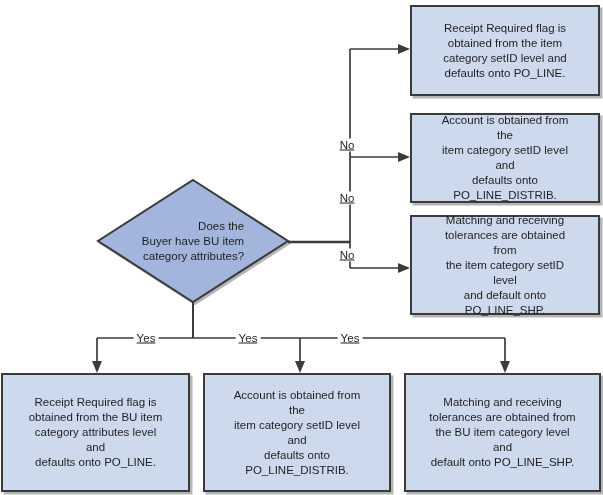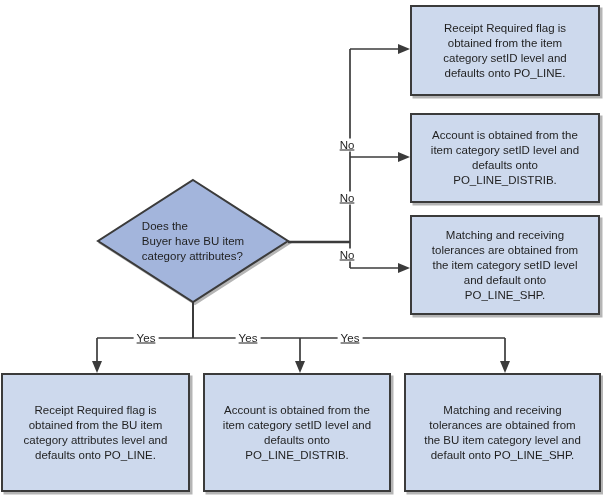--- a/index.html
+++ b/index.html
@@ -25,26 +25,26 @@
   .diamond-shape{
     fill:var(--diamond-fill);stroke:var(--border);stroke-width:2;
     filter:drop-shadow(2px 2px 0 var(--shadow));
   }
   .flow-box{
     position:absolute;box-sizing:border-box;
     background:var(--box-fill);border:2px solid var(--border);
     box-shadow:2.5px 2.5px 0 var(--shadow);
     display:flex;align-items:center;justify-content:center;
     text-align:center;font-size:11.5px;line-height:15px;
-    white-space:pre-line;padding:4px 14px;
+    white-space:pre-line;padding:4px 22px;
   }
   .diamond-text{
     position:absolute;left:98px;top:180px;width:190px;height:122px;
     display:flex;align-items:center;justify-content:center;
-    text-align:left;font-size:11.5px;line-height:15px;white-space:pre-line;
+    text-align:right;font-size:11.5px;line-height:15px;white-space:pre-line;
   }
   .edge-label{
     position:absolute;transform:translate(-50%,-50%);
     background:var(--bg);padding:0 3px;font-size:11.5px;line-height:13px;text-decoration:underline;
   }
   
   #rbox1{left:410px;top:5px;width:190px;height:91px;}
   #rbox2{left:410px;top:113px;width:190px;height:90px;}
   #rbox3{left:410px;top:215px;width:190px;height:100px;}
   

